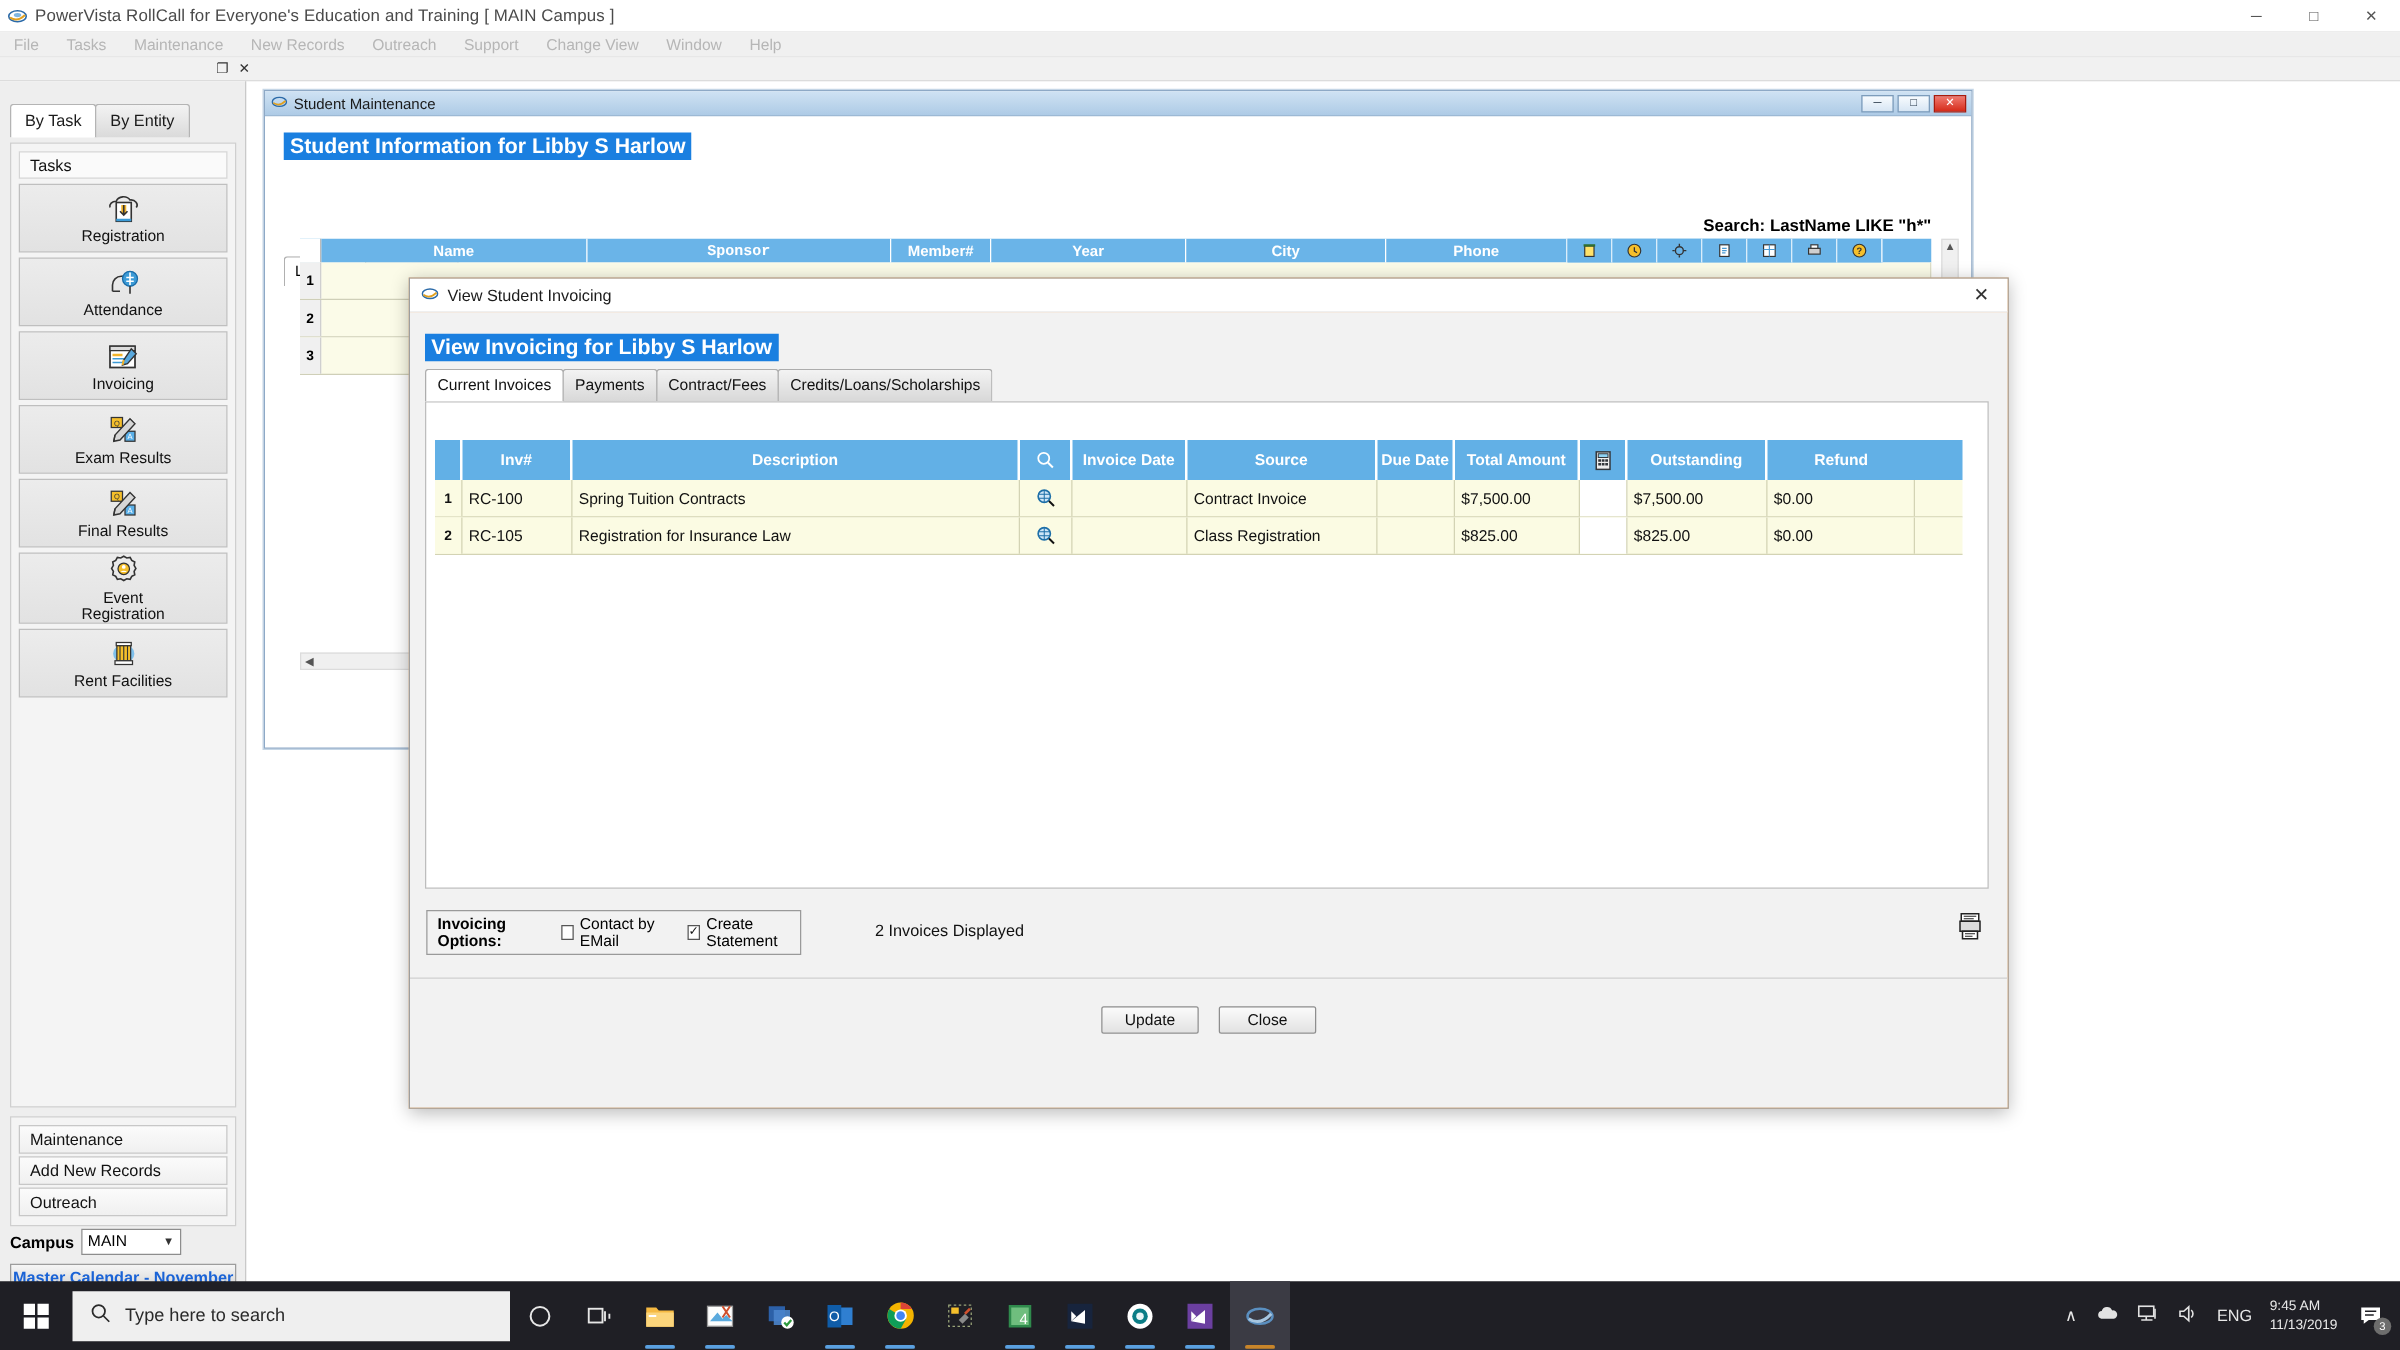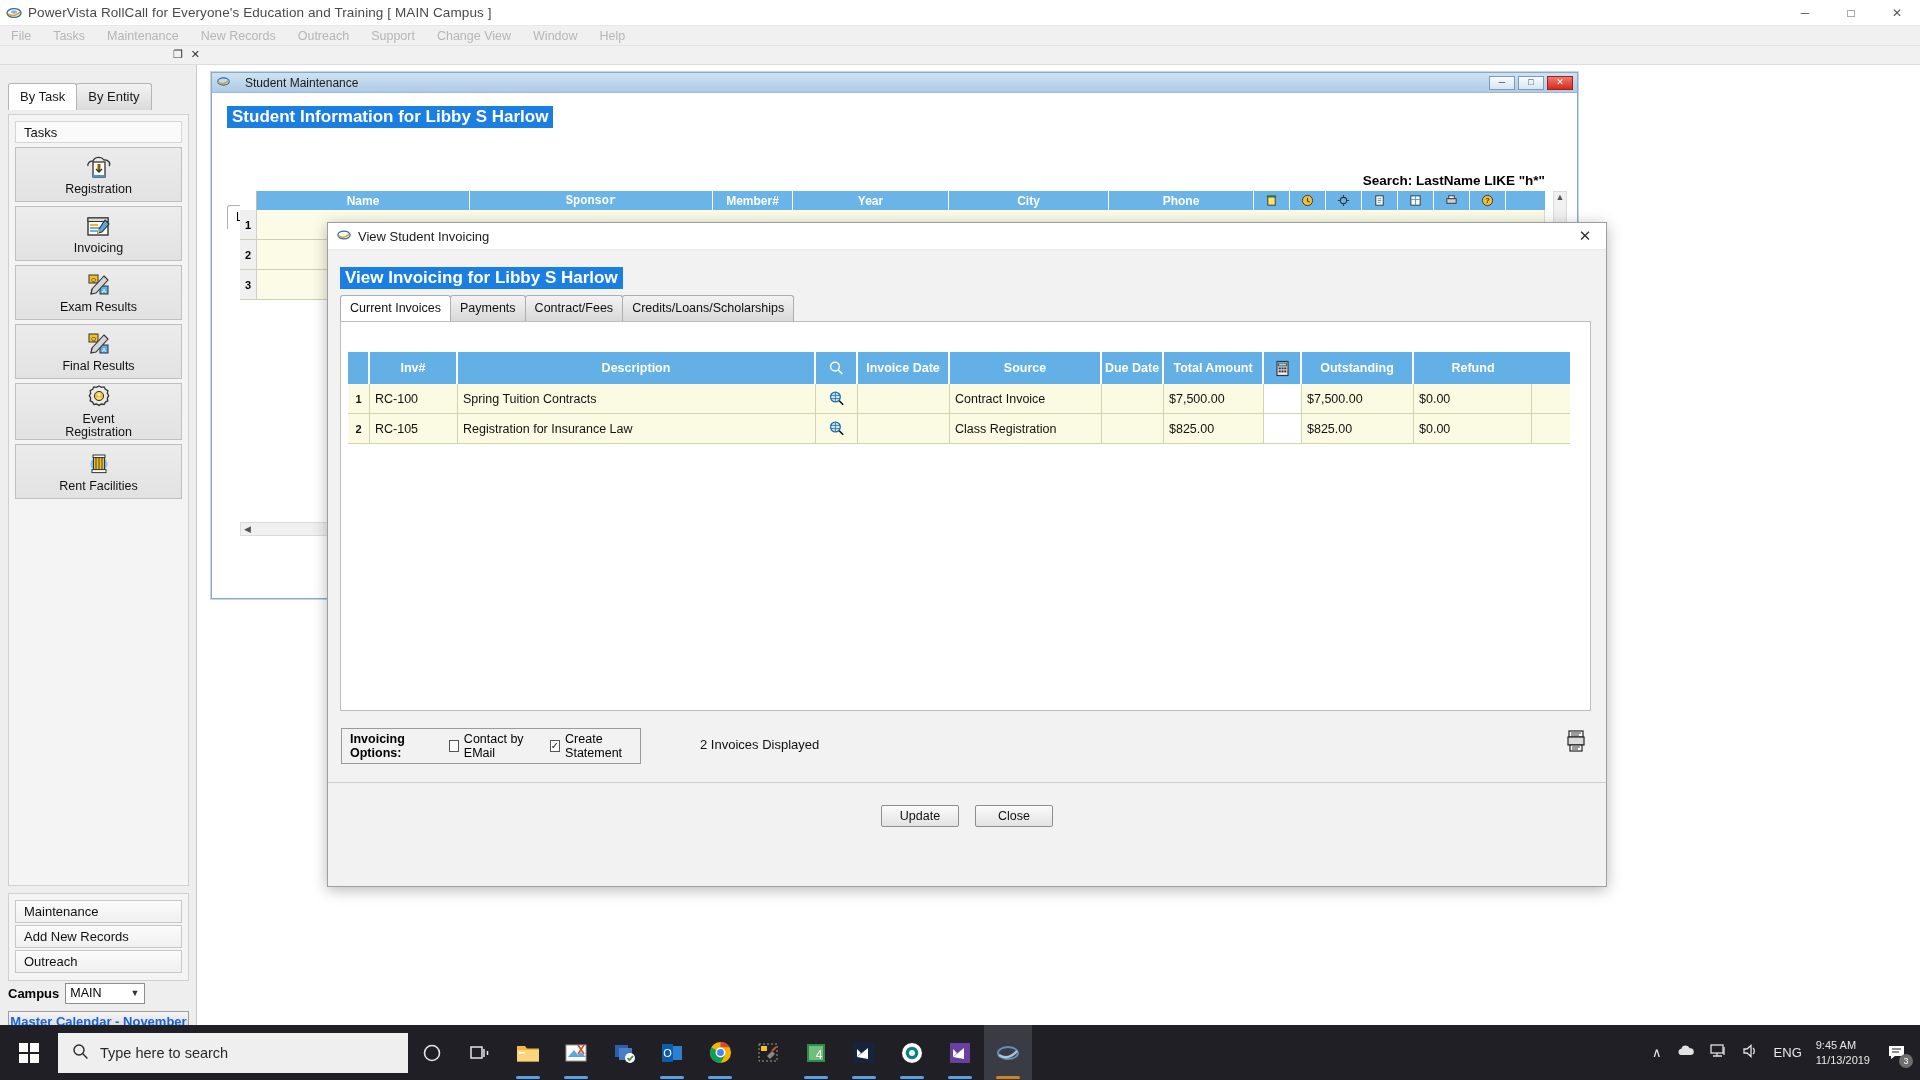--- a/index.html
+++ b/index.html
@@ -124,21 +124,21 @@
 
   
   .sm-window {
     position: absolute; left: 211px; top: 72px; width: 1367px; height: 527px;
     background: #ffffff; border: 1px solid #8ea9c6;
     box-shadow: 0 0 0 1px #c5d6e6;
   }
   .sm-title {
     height: 20px;
     background: linear-gradient(#cfe2f3,#aecbe6);
-    display: flex; align-items: center; padding-left: 5px; gap: 15px;
+    display: flex; align-items: center; padding-left: 5px; gap: 5px;
     border-bottom: 1px solid #9db9d4;
     text-align: center;
   }
   .sm-title .t { font-size: 12px; color: #1a1a1a; }
   .sm-title .ctrls { margin-left: auto; display: flex; gap: 3px; padding-right: 4px; }
   .sm-ctrl {
     width: 26px; height: 14px; border: 1px solid #7d9cbb;
     background: linear-gradient(#f8fbfe,#d7e6f4);
     display: flex; align-items: center; justify-content: center;
     font-size: 9px; color: #234; line-height: 1;
@@ -385,20 +385,33 @@
             <path d="M4 12 a5 4 0 0 1 5-5 a6 5 0 0 1 11-1 a5 4 0 0 1 5 6" fill="none" stroke="#333" stroke-width="1.3"></path>
             <rect x="9" y="8" width="12" height="15" fill="#fff" stroke="#333" stroke-width="1.3"></rect>
             <rect x="13" y="10" width="4" height="7" fill="#f2b42b"></rect>
             <path d="M15 10 v8 M12 15 l3 3 l3 -3" stroke="#333" stroke-width="1.3" fill="none"></path>
             <rect x="9" y="21" width="12" height="2" fill="#3b9ad6"></rect>
           </svg>
         </span>
         <span class="tlabel">Registration</span>
       </div>
 
+      <div class="task-btn">
+        <span class="task-icon">
+          <svg width="30" height="27" viewBox="0 0 30 27">
+            <path d="M6 20 v-5 a7 7 0 0 1 7-7 h2" fill="none" stroke="#333" stroke-width="1.3"></path>
+            <path d="M6 20 h6" stroke="#333" stroke-width="1.3"></path>
+            <circle cx="20" cy="10" r="6" fill="#3b9ad6" stroke="#1a6ca8" stroke-width="1"></circle>
+            <path d="M17 9 h6 M17 12 h6" stroke="#fff" stroke-width="1.3"></path>
+            <path d="M20 5 v10" stroke="#fff" stroke-width="1.3"></path>
+            <path d="M20 16 v6" stroke="#333" stroke-width="1.3"></path>
+          </svg>
+        </span>
+        <span class="tlabel">Attendance</span>
+      </div>
 
       <div class="task-btn">
         <span class="task-icon">
           <svg width="30" height="27" viewBox="0 0 30 27">
             <rect x="4" y="5" width="20" height="17" fill="#fff" stroke="#333" stroke-width="1.4"></rect>
             <rect x="4" y="5" width="20" height="3.5" fill="#dcdcdc" stroke="#333" stroke-width="1"></rect>
             <rect x="6" y="11" width="8" height="2" fill="#f2b42b"></rect>
             <path d="M6 15 h14 M6 18 h12" stroke="#3b9ad6" stroke-width="1.3"></path>
             <path d="M21 7 l4 4 l-7 8 l-4 1 l1 -4 z" fill="#58a8dd" stroke="#333" stroke-width="1.1"></path>
             <path d="M14 20 l1 -4" stroke="#f2b42b" stroke-width="1.5"></path>

